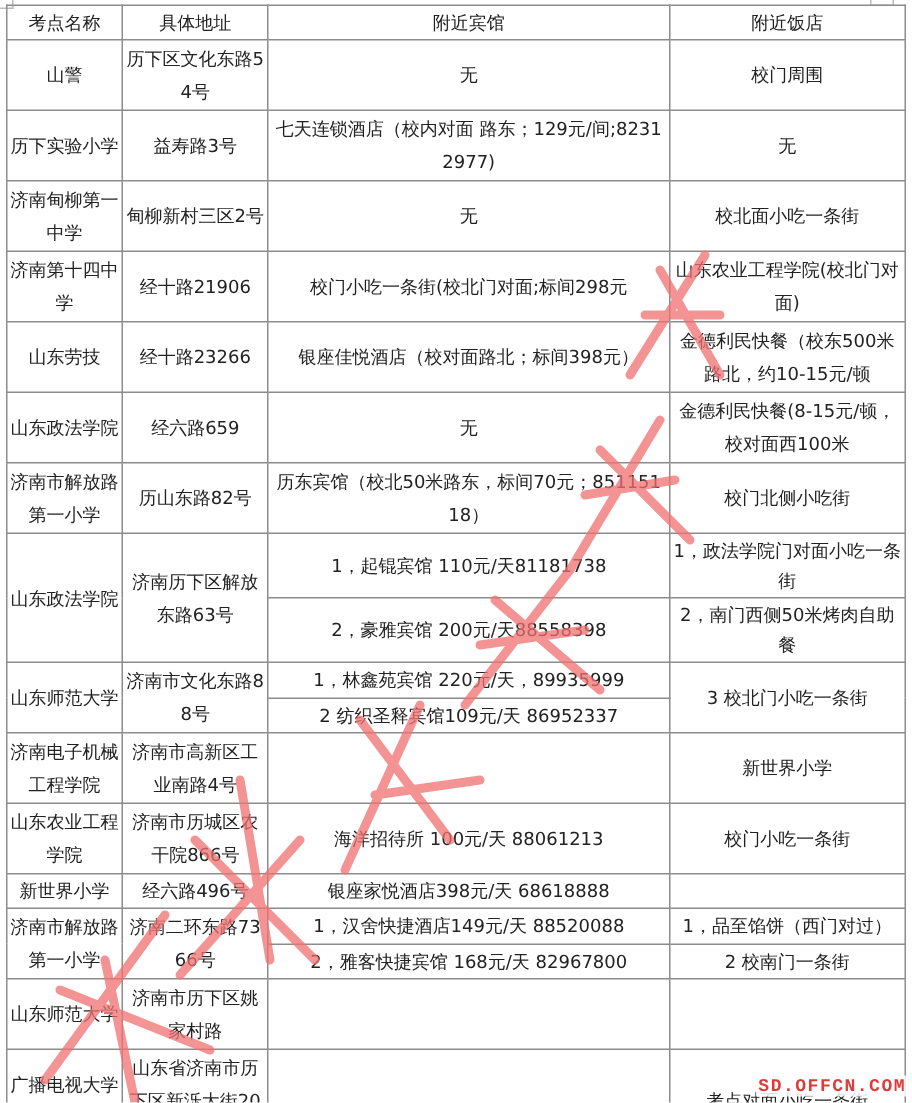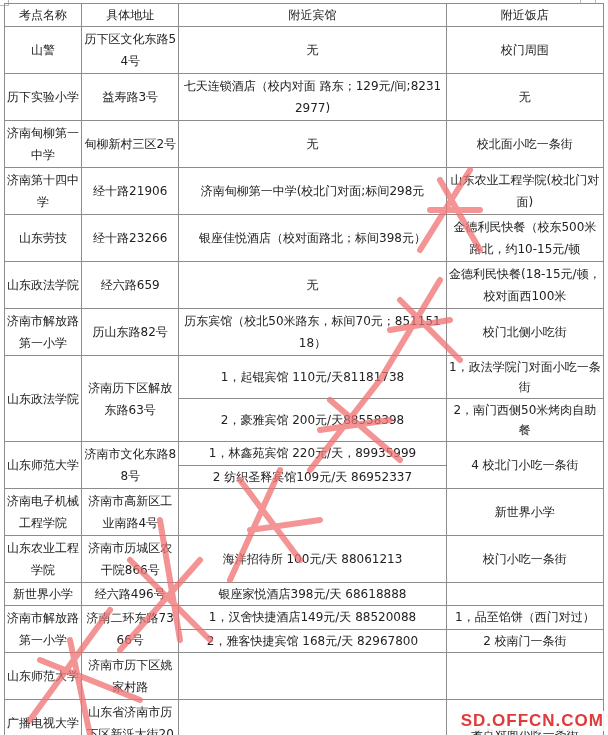--- a/index.html
+++ b/index.html
@@ -6,22 +6,22 @@
     body { width: 608px; height: 735px; overflow: hidden; position: relative;
            font-family: "DejaVu Sans", "Liberation Sans", sans-serif; font-size: 12px; color: #222; }
     .frame { position: absolute; left: 4px; top: 3px; }
     table { border-collapse: collapse; table-layout: fixed; width: 600px; }
     td, th { border: 1px solid #8c8c8c; text-align: center; vertical-align: middle;
              padding: 1px 2px; line-height: 22px; font-weight: normal; word-break: break-all; }
     th { height: 20px; line-height: 20px; margin-top: 28px; }
     .c1 { width: 77px; } .c2 { width: 97px; } .c3 { width: 267px; } .c4 { width: 157px; }
     .sub { line-height: 20px; }
     .watermark { position: absolute; left: 0; top: 0; width: 608px; height: 735px; pointer-events: none; }
-    .brand { position: absolute; right: 2px; bottom: 4px; font-family: Liberation Sans, sans-serif;
-             font-weight: bold; font-size: 17px; color: #e23a3a; background: rgba(255,255,255,0.85);
+    .brand { position: absolute; right: 2px; bottom: 4px; font-family: Liberation Mono, monospace;
+             font-weight: bold; font-size: 12px; color: #e23a3a; background: rgba(255,255,255,0.85);
              letter-spacing: 1px; padding: 0 2px; }
     .corner { position: absolute; left: 0; top: 0; width: 8px; height: 5px; border-right: 1px solid #bbb; border-bottom: 1px solid #bbb; }
     .corner-r { position: absolute; right: 12px; top: 0; width: 14px; height: 3px; border: 1px solid #bbb; border-top: none; }
   </style>
 </head>
 <body>
 
 <div class="corner"></div>
 <div class="corner-r"></div>
 
@@ -56,34 +56,34 @@
     </tr>
     <tr style="height:44px">
       <td>济南甸柳第一中学</td>
       <td>甸柳新村三区2号</td>
       <td>无</td>
       <td>校北面小吃一条街</td>
     </tr>
     <tr style="height:44px">
       <td>济南第十四中学</td>
       <td>经十路21906</td>
-      <td>济南甸柳第一中学(校北门对面;标间298元</td>
+      <td>校门小吃一条街(校北门对面;标间298元</td>
       <td>山东农业工程学院(校北门对面)</td>
     </tr>
     <tr style="height:44px">
       <td>山东劳技</td>
       <td>经十路23266</td>
       <td>银座佳悦酒店（校对面路北；标间398元）</td>
       <td>金德利民快餐（校东500米路北，约10-15元/顿</td>
     </tr>
     <tr style="height:44px">
       <td>山东政法学院</td>
       <td>经六路659</td>
       <td>无</td>
-      <td>金德利民快餐(18-15元/顿，校对面西100米</td>
+      <td>金德利民快餐(8-15元/顿，校对面西100米</td>
     </tr>
     <tr style="height:44px">
       <td>济南市解放路第一小学</td>
       <td>历山东路82号</td>
       <td>历东宾馆（校北50米路东，标间70元；85115118）</td>
       <td>校门北侧小吃街</td>
     </tr>
 
     <tr style="height:42px">
       <td rowspan="2">山东政法学院</td>
@@ -93,21 +93,21 @@
     </tr>
     <tr style="height:22px">
       <td class="sub">2，豪雅宾馆 200元/天88558398</td>
       <td class="sub">2，南门西侧50米烤肉自助餐</td>
     </tr>
 
     <tr style="height:22px">
       <td rowspan="2">山东师范大学</td>
       <td rowspan="2">济南市文化东路88号</td>
       <td class="sub">1，林鑫苑宾馆 220元/天，89935999</td>
-      <td rowspan="2">4 校北门小吃一条街</td>
+      <td rowspan="2">3 校北门小吃一条街</td>
     </tr>
     <tr style="height:22px">
       <td class="sub">2 纺织圣释宾馆109元/天 86952337</td>
     </tr>
     <tr style="height:44px">
       <td>济南电子机械工程学院</td>
       <td>济南市高新区工业南路4号</td>
       <td></td>
       <td>新世界小学</td>
     </tr>

